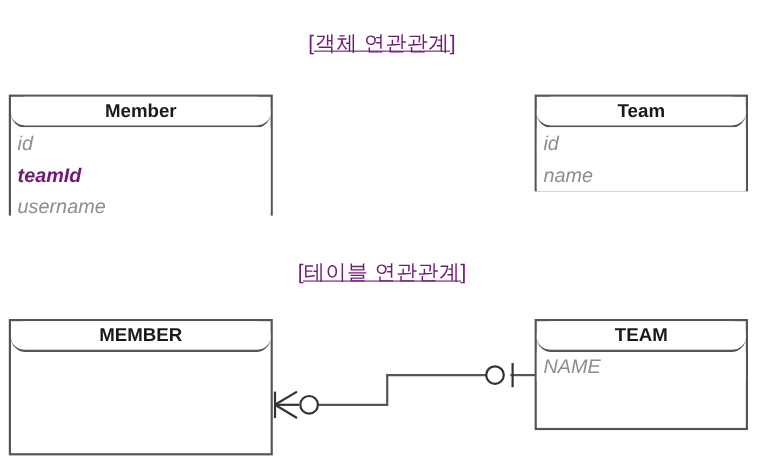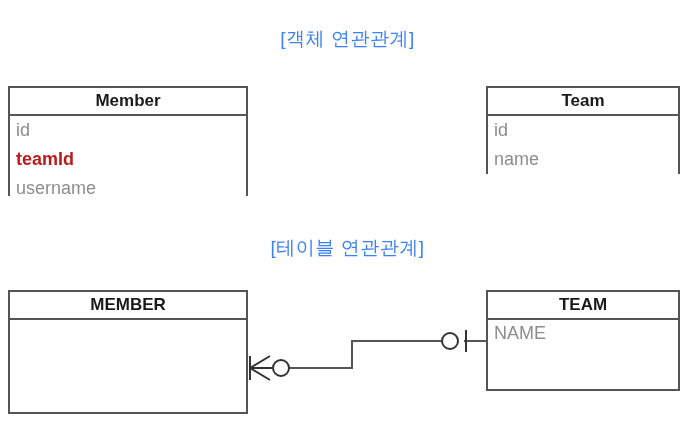--- a/index.html
+++ b/index.html
@@ -15,24 +15,25 @@
     font-family: "Liberation Sans", sans-serif;
     -webkit-font-smoothing: antialiased;
   }
 
   
   .caption {
     position: absolute;
     width: 100%;
     left: 0;
     text-align: center;
-    color: #3b82f6;
+    color: #701a75;
     font-size: 19px;
     letter-spacing: 0.5px;
     white-space: nowrap;
+    text-decoration: underline;
   }
   #caption-object  { top: 26px; }
   #caption-table   { top: 235px; }
 
   
   .entity {
     position: absolute;
     box-sizing: border-box;
     border: 2px solid #555555;
     background: #ffffff;
@@ -42,34 +43,35 @@
     height: 28px;
     line-height: 26px;
     text-align: center;
     font-weight: bold;
     color: #1a1a1a;
     font-size: 17px;
     border-bottom: 2px solid #555555;
     background: #ffffff;
     white-space: nowrap;
     overflow: hidden;
+    border-radius: 13px;
   }
-  .attr-group { background: #ffffff; }
+  .attr-group { background: #ffffff; font-style: italic; }
   .attr {
     box-sizing: border-box;
     padding: 0 6px;
     line-height: 1.0;
     font-size: 18px;
     color: #8d8d8d;
     white-space: nowrap;
     overflow: hidden;
   }
   .attr.bold {
     font-weight: bold;
-    color: #b91c1c;
+    color: #701a75;
   }
   .attr.divider { border-bottom: 2px solid #555555; }
 
   
   .obj .attr { height: 29px; line-height: 29px; }
   
   .tbl .attr { height: 27px; line-height: 26px; }
 
   
   #entity-member      { left: 8px;   top: 86px;  width: 240px; height: 110px; }

